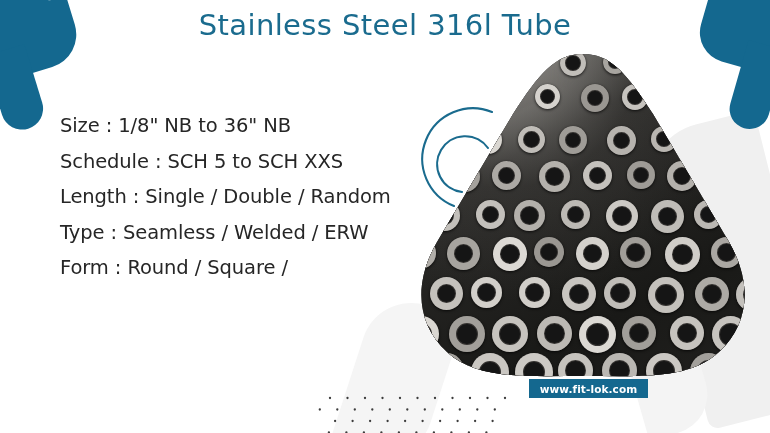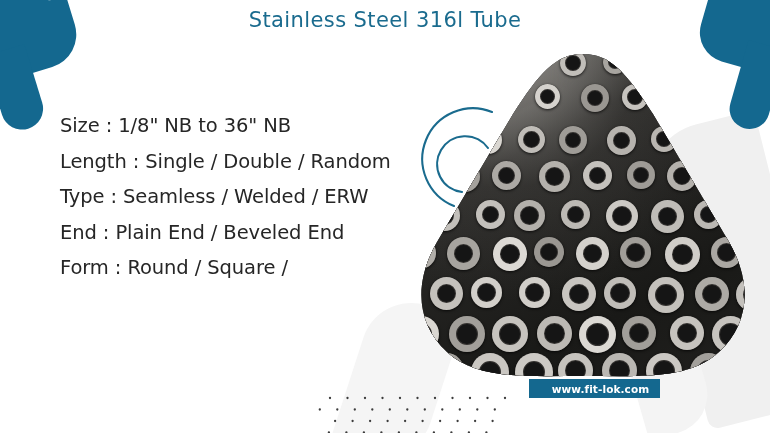--- a/index.html
+++ b/index.html
@@ -116,21 +116,21 @@
     border-radius: 0 0 20px 20px;
   }
 
   
   .title {
     position: absolute;
     left: 0;
     right: 0;
     top: 8px;
     text-align: center;
-    font-size: 21px;
+    font-size: 29px;
     font-weight: 400;
     letter-spacing: 0.4px;
     color: #1a6b8e;
     font-family: "DejaVu Sans", sans-serif;
   }
 
   
   .specs {
     position: absolute;
     left: 60px;
@@ -218,21 +218,20 @@
     height: 19px;
     background: #14688f;
     color: #ffffff;
     font-size: 10.5px;
     font-weight: bold;
     letter-spacing: 0.1px;
     display: flex;
     align-items: center;
     justify-content: center;
     font-family: "DejaVu Sans", sans-serif;
-    padding-left: 12px;
   }
 
   
   .dot-grid {
     position: absolute;
     left: 318px;
     top: 392px;
     width: 210px;
     height: 48px;
   }
@@ -260,23 +259,23 @@
 
   <div class="title">Stainless Steel 316l Tube</div>
 
   <svg class="arcs" viewBox="0 0 120 120">
     <path d="M96 16 A50 50 0 1 0 58 110" fill="none" stroke="#1a6b8e" stroke-width="2.1" stroke-linecap="round"></path>
     <path d="M92 52 A28 28 0 1 0 66 96" fill="none" stroke="#1a6b8e" stroke-width="2.1" stroke-linecap="round"></path>
   </svg>
 
   <div class="specs">
     <div class="spec-line">Size : 1/8" NB to 36" NB</div>
+    <div class="spec-line">Schedule : SCH 5 to SCH XXS</div>
     <div class="spec-line">Length : Single / Double / Random</div>
     <div class="spec-line">Type : Seamless / Welded / ERW</div>
-    <div class="spec-line">End : Plain End / Beveled End</div>
     <div class="spec-line">Form : Round / Square /</div>
   </div>
 
   <div class="photo">
     <div class="photo-mask">
       <div class="tube-field">
         <div class="streak"></div>
         <div id="rings">
             <div class="ring" style="left: 46.3557px; top: 28.2288px; width: 28px; height: 28px; box-shadow: rgb(156, 153, 148) 0px 0px 0px 6px inset, rgba(60, 58, 55, 0.8) 0px 0px 0px 7px inset, rgba(0, 0, 0, 0.75) 0px 1px 3px;"></div>
             <div class="ring" style="left: 90.0608px; top: 28.2288px; width: 28px; height: 28px; box-shadow: rgb(151, 148, 143) 0px 0px 0px 6px inset, rgba(60, 58, 55, 0.8) 0px 0px 0px 7px inset, rgba(0, 0, 0, 0.75) 0px 1px 3px;"></div>

